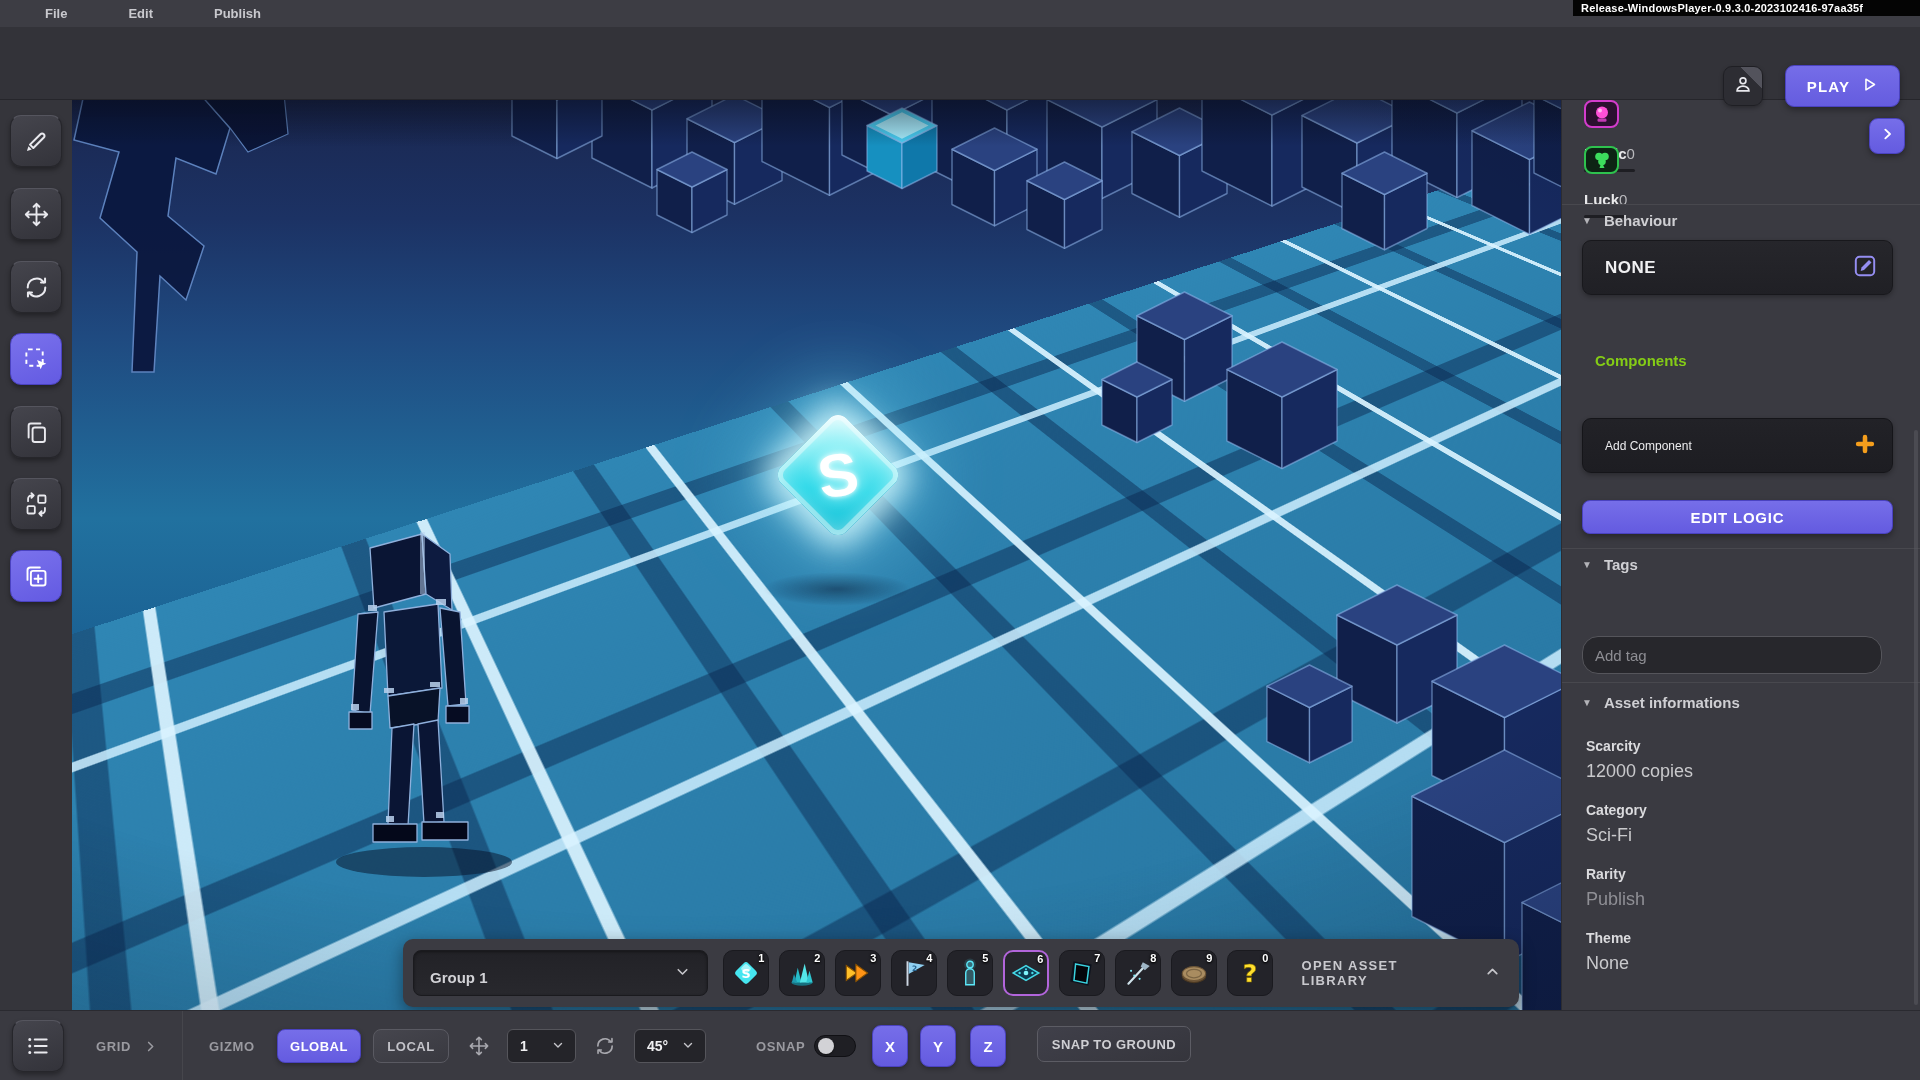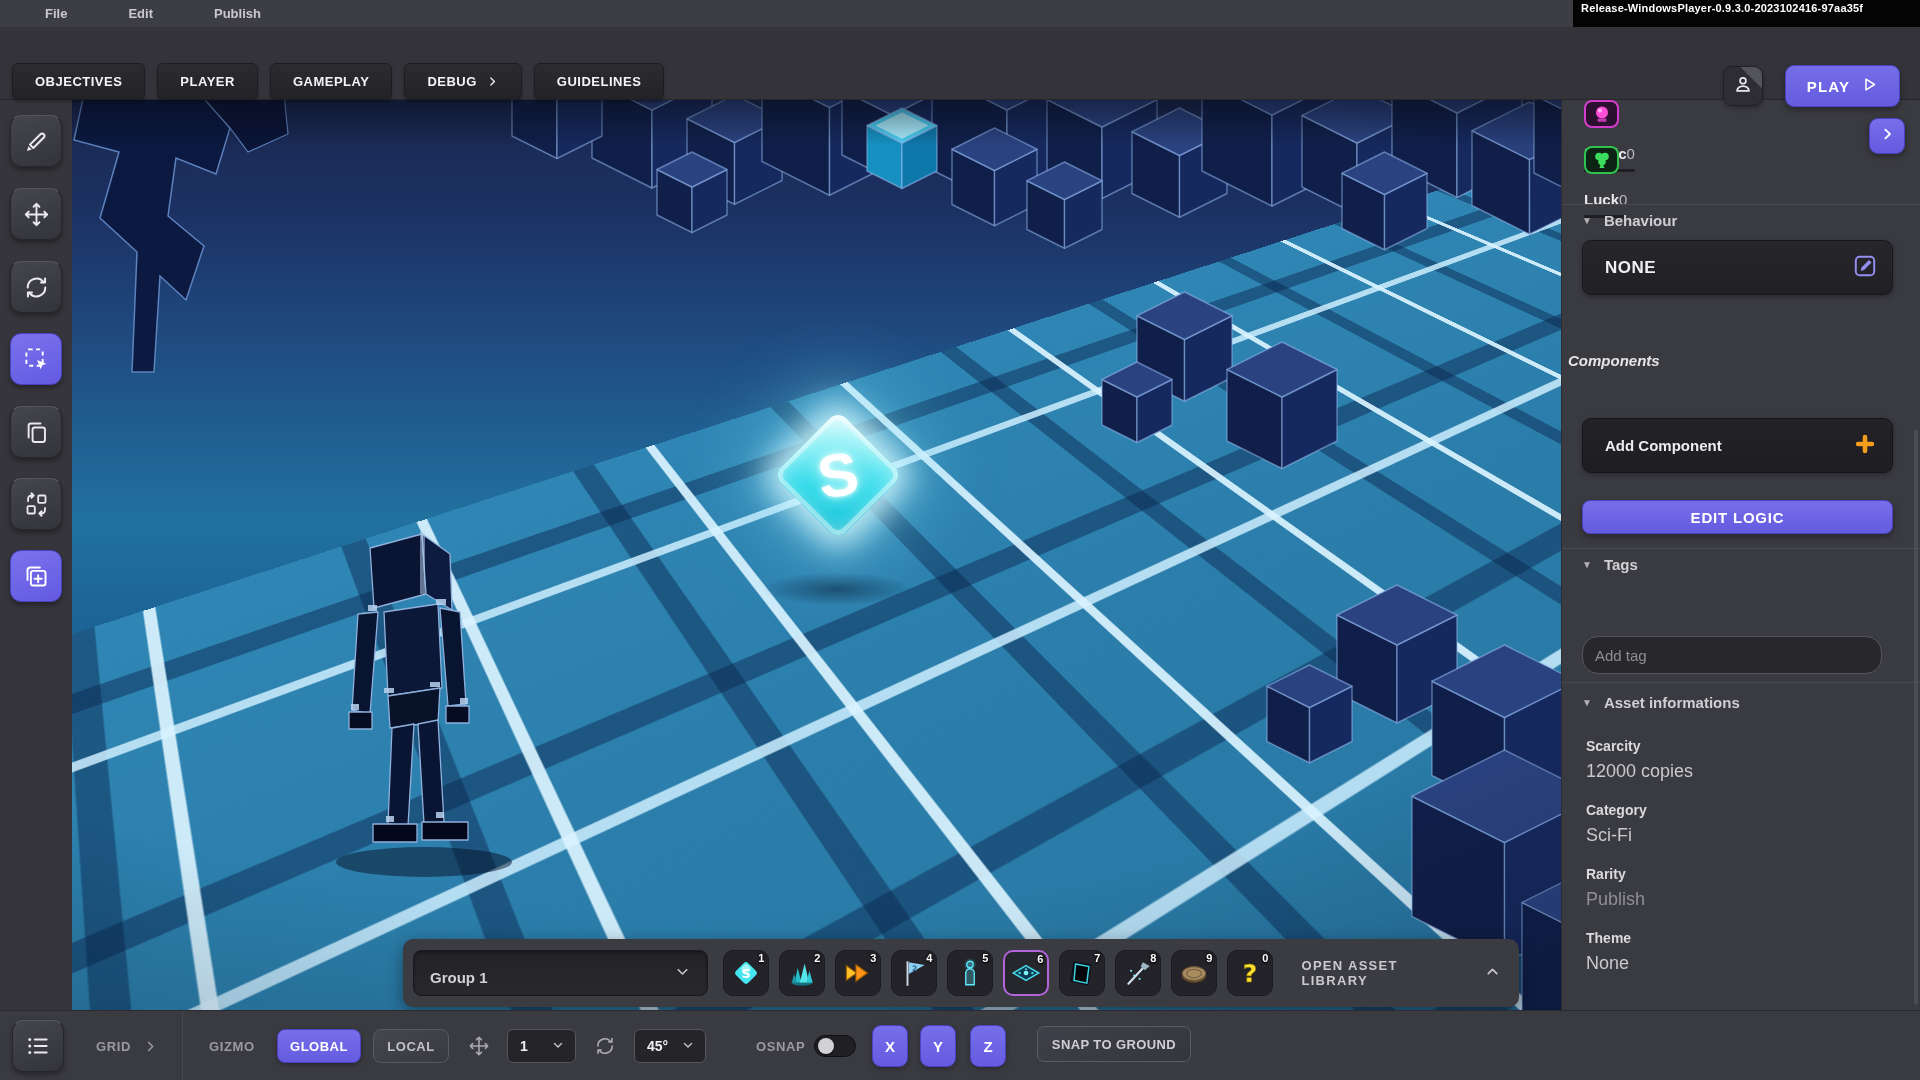--- a/index.html
+++ b/index.html
@@ -4,21 +4,21 @@
 <style>
   * { box-sizing: border-box; margin: 0; padding: 0; }
   html,body { width:1920px; height:1080px; background:#222; }
   body { font-family:"Liberation Sans", sans-serif; }
   .app { position:relative; width:1920px; height:1080px; background:#3a3a41; overflow:hidden; }
 
   
   .menubar { position:absolute; left:0; top:0; width:1920px; height:27px; background:#3d3d44;
              display:flex; align-items:center; gap:30px; padding-left:14px; z-index:40; }
   .menubar .mitem { font-size:13px; color:#c9c9ce; font-weight:bold; cursor:default;padding-left:31px; }
-  .version-box { position:absolute; right:0; top:0; width:347px; height:27px; background:#040404;
+  .version-box { position:absolute; right:0; top:0; width:347px; height:16px; background:#040404;
                  color:#fff; font-weight:bold; font-size:11px; line-height:12px;
                  padding:2px 44px 0 8px; letter-spacing:.2px; z-index:41; }
 
   
   .tabbar { position:absolute; left:0; top:27px; width:1920px; height:73px; background:#333339;
             z-index:39; border-bottom:1px solid #26262b; }
   .tabs { position:absolute; left:12px; top:36px; display:flex; gap:12px; }
   .tab { height:37px; padding:0 22px; display:flex; align-items:center; gap:9px;
          background:linear-gradient(180deg,#2b2b30,#232327); border:1px solid #1d1d21; border-radius:6px;
          color:#f4f4f6; font-size:13px; font-weight:bold; letter-spacing:.5px;
@@ -111,26 +111,26 @@
   .p-divider { position:absolute; left:0; width:100%; height:1px; background:#48484e; }
   .section-header { position:absolute; left:20px; display:flex; align-items:center; gap:12px;
                     color:#cfcfd3; font-size:15px; font-weight:bold; cursor:pointer; }
   .caret { font-size:10px; color:#b3b3b8; }
   .none-card { position:absolute; left:20px; top:140px; width:311px; height:55px; border-radius:9px;
                background:linear-gradient(180deg,#26262b,#202025); border:1px solid #18181c;
                display:flex; align-items:center; padding:0 14px 0 22px; cursor:pointer;
                box-shadow:0 2px 5px rgba(0,0,0,.3); }
   .none-label { color:#f0f0f2; font-size:17px; font-weight:bold; letter-spacing:.5px; }
   .none-card .edit-ic { margin-left:auto; }
-  .components-label { position:absolute; left:6px; top:252px; color:#e5e5e5; font-size:15px; font-weight:bold;font-style:italic; }
+  .components-label { position:absolute; left:33px; top:252px; color:#84cc16; font-size:15px; font-weight:bold; }
   .addcomp-card { position:absolute; left:20px; top:318px; width:311px; height:55px; border-radius:9px;
                   background:linear-gradient(180deg,#222227,#1d1d22); border:1px solid #151519;
                   display:flex; align-items:center; padding:0 16px 0 22px; cursor:pointer;
                   box-shadow:0 2px 5px rgba(0,0,0,.3); }
-  .addcomp-label { color:#ececee; font-size:15px; font-weight:bold; }
+  .addcomp-label { color:#ececee; font-size:12px; font-weight:normal; }
   .addcomp-card .plus-ic { margin-left:auto; }
   .editlogic-btn { position:absolute; left:20px; top:400px; width:311px; height:34px; border-radius:8px;
                    background:linear-gradient(180deg,#766ee9,#645be0); border:1px solid #4a42c0;
                    color:#fff; font-size:15px; font-weight:bold; letter-spacing:.8px;
                    display:flex; align-items:center; justify-content:center; cursor:pointer;
                    box-shadow:0 3px 6px rgba(0,0,0,.35); }
   .tag-input { position:absolute; left:20px; top:536px; width:300px; height:38px; background:#27272c;
                border:1px solid #55555b; border-radius:16px; color:#e8e8ea; font-size:15px;
                padding:0 12px; outline:none; font-family:"Liberation Sans",sans-serif; }
   .tag-input::placeholder { color:#8d8d93; }
@@ -181,42 +181,20 @@
 <div class="app">
 
   <div class="menubar">
     <span class="mitem">File</span>
     <span class="mitem">Edit</span>
     <span class="mitem">Publish</span>
   </div>
   <div class="version-box">Release-WindowsPlayer-0.9.3.0-2023102416-97aa35f</div>
 
   <div class="tabbar">
-    <div class="tabs">
-      <div class="tab">
-          <span>OBJECTIVES</span>
-        </div>
-      <div class="tab">
-          <span>PLAYER</span>
-        </div>
-      <div class="tab">
-          <span>GAMEPLAY</span>
-        </div>
-      <div class="tab">
-          <span>DEBUG</span>
-        <span class="chev">
-          <svg width="13" height="13" viewBox="0 0 24 24" fill="none" stroke="#e9e9ee" stroke-width="2.6" stroke-linecap="round" stroke-linejoin="round">
-              <path d="M9 5.5l6.5 6.5L9 18.5"></path>
-            </svg>
-        </span>
-      </div>
-      <div class="tab">
-          <span>GUIDELINES</span>
-        </div>
-    </div>
     <div class="avatar-btn">
       <span>
         <svg width="22" height="22" viewBox="0 0 24 24" fill="none" stroke="#e9e9ee" stroke-width="1.8">
             <circle cx="12" cy="8.5" r="3.2"></circle>
             <path d="M5.5 19.5a6.5 5.2 0 0113 0z"></path>
           </svg>
       </span>
     </div>
     <div class="play-btn">
       <span>PLAY</span>

